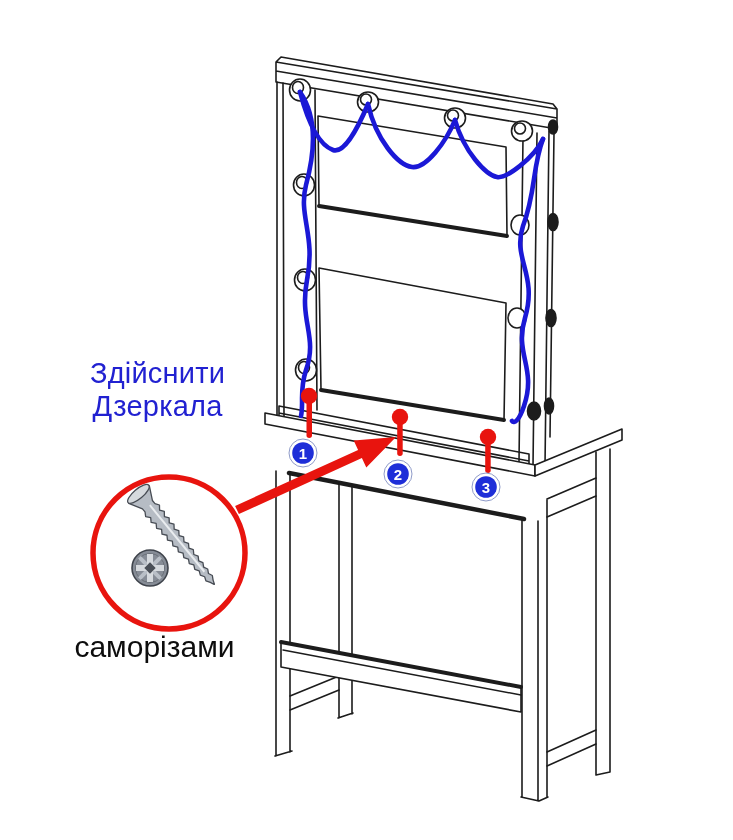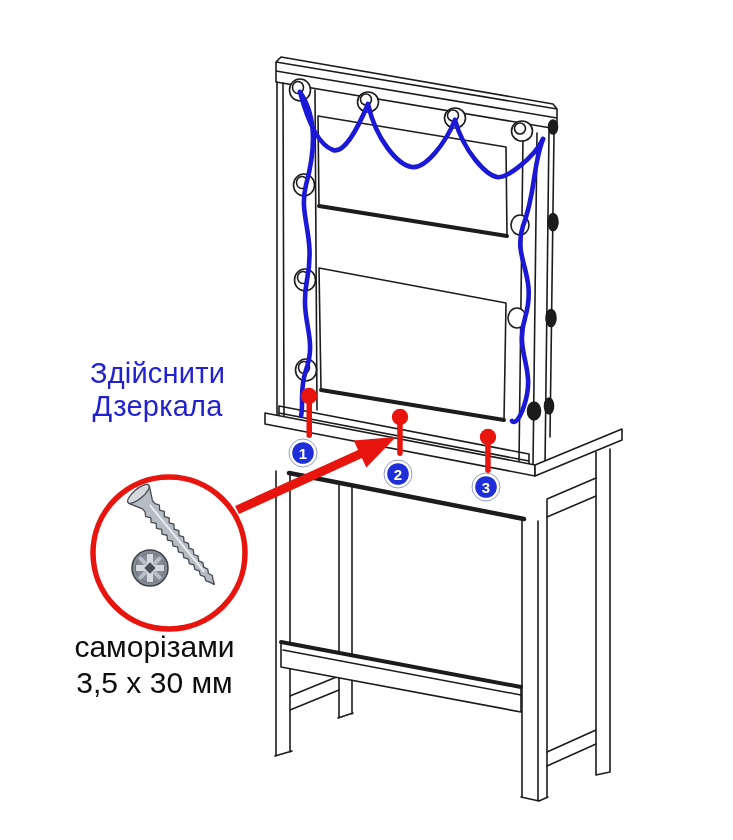--- a/index.html
+++ b/index.html
@@ -192,16 +192,15 @@
   </g>
 </svg>
 
 <div id="heading-block" class="txt-block">
   <span class="txt-line">Здійснити</span>
   <span class="txt-line">Дзеркала</span>
 </div>
 
 <div id="caption-block" class="txt-block">
   <span class="txt-line">саморізами</span>
-  <span class="txt-line">3,5 х 30 мм</span>
 </div>
 
 </div>
 
 </body></html>

